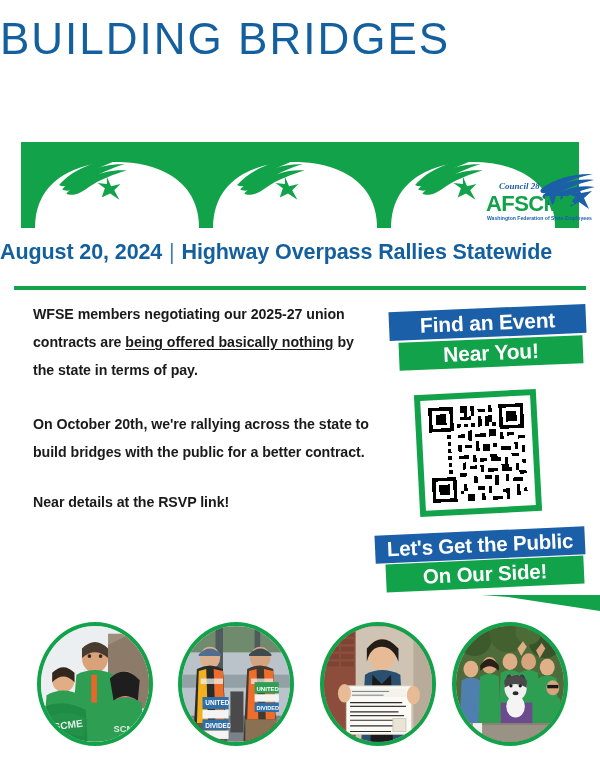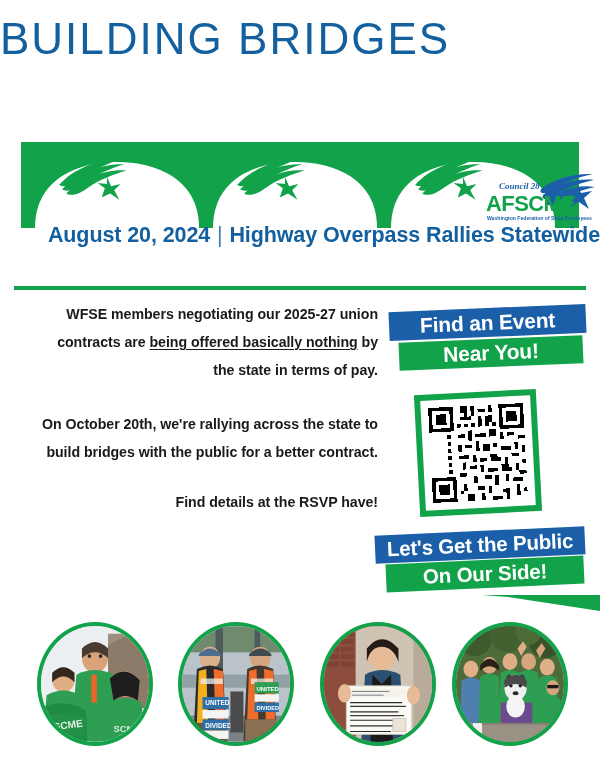--- a/index.html
+++ b/index.html
@@ -59,23 +59,23 @@
     top: 171px;
     width: 112px;
     height: 52px;
   }
   .afscme-logo svg { display: block; }
 
   
   .dateline {
     position: absolute;
     left: 0;
-    top: 223px;
+    top: 240px;
     width: 600px;
-    text-align: right;
+    text-align: left;
     font-size: 21.5px;
     font-weight: bold;
     color: #14609f;
     letter-spacing: -0.1px;
     white-space: nowrap;
   }
   .dateline .sep {
     font-weight: normal;
     color: #3f7fb5;
     padding: 0 1px;
@@ -90,21 +90,20 @@
     height: 4px;
     background: #12a34a;
   }
 
   
   .body-col {
     position: absolute;
     left: 33px;
     top: 300px;
     width: 345px;
-    text-align: right;
   }
   .body-col p {
     margin: 0 0 22px 0;
     font-size: 14.2px;
     line-height: 28px;
     font-weight: bold;
     color: #1a1a1a;
     letter-spacing: -0.05px;
   }
   .body-col p.tight { margin-bottom: 26px; }
@@ -274,21 +273,21 @@
   <span>August 20, 2024</span>
   <span class="sep">|</span>
   <span>Highway Overpass Rallies Statewide</span>
 </div>
 
 <div class="divider"></div>
 
 <div class="body-col">
   <p class="tight"><span>WFSE members negotiating our 2025-27 union contracts are </span><u>being offered basically nothing</u><span> by the state in terms of pay.</span></p>
   <p>On October 20th, we're rallying across the state to build bridges with the public for a better contract.</p>
-  <p>Find details at the RSVP have!</p>
+  <p>Near details at the RSVP link!</p>
 </div>
 
 <div class="ribbon blue" id="ribbon-find-event">Find an Event</div>
 <div class="ribbon green" id="ribbon-near-you">Near You!</div>
 
 <div class="qr-box">
   <div class="qr-inner">
     <svg viewBox="0 0 29 29" shape-rendering="crispEdges" xmlns="http://www.w3.org/2000/svg">
       <rect width="29" height="29" fill="#fff"></rect>
       <g fill="#000">

